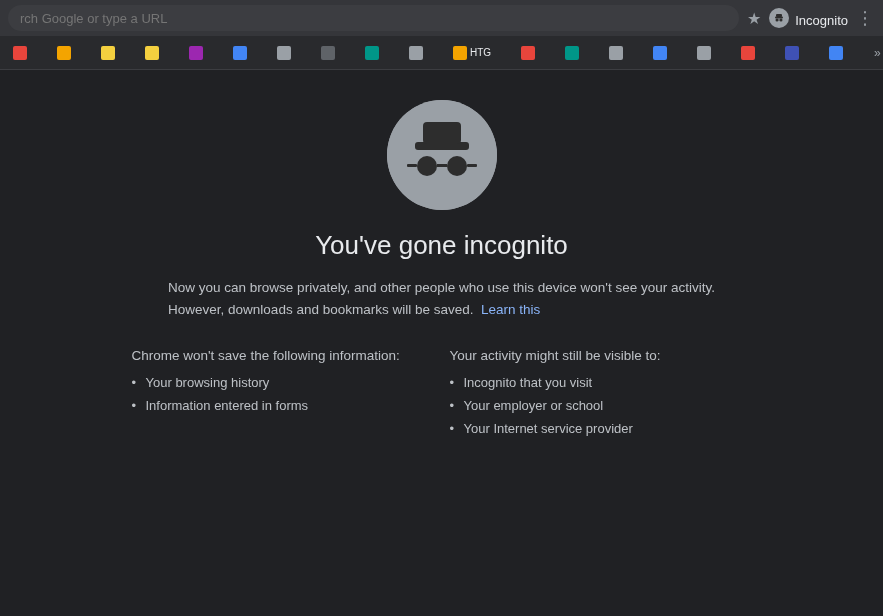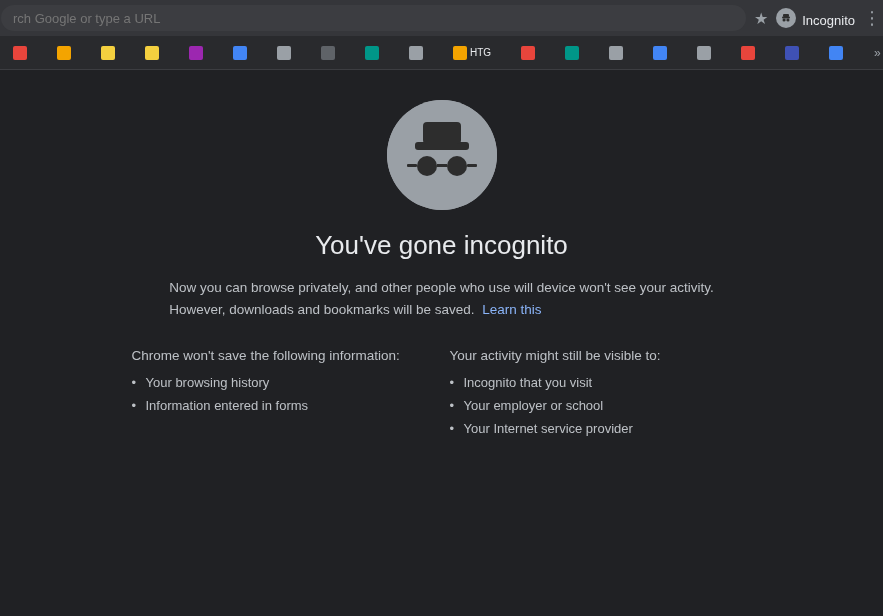--- a/index.html
+++ b/index.html
@@ -12,21 +12,21 @@
       overflow: hidden;
       color: #e8eaed;
     }
 
     
     .address-bar {
       background-color: #35363a;
       height: 36px;
       display: flex;
       align-items: center;
-      padding: 0 1px;
+      padding: 0 8px;
       gap: 8px;
     }
 
     .url-input {
       flex: 1;
       background-color: #3c3d41;
       border: none;
       border-radius: 20px;
       height: 26px;
       padding: 0 12px;
@@ -326,21 +326,21 @@
 
       <rect x="20" y="64" width="10" height="3" rx="1" fill="#2d2d2d"></rect>
 
       <rect x="80" y="64" width="10" height="3" rx="1" fill="#2d2d2d"></rect>
     </svg>
   </div>
 
   <h1 class="page-title">You've gone incognito</h1>
 
   <p class="description">
-    <span>Now you can browse privately, and other people who use will device won't see your activity.</span>
+    <span>Now you can browse privately, and other people who use this device won't see your activity.</span>
     <br>
     <span>However, downloads and bookmarks will be saved.</span>
     &nbsp;<a class="learn-more" href="#">Learn this</a>
   </p>
 
   <div class="info-grid">
     <div class="info-column">
       <p class="info-heading">Chrome won't save the following information:</p>
       <ul class="info-list">
         <li>Your browsing history</li>

